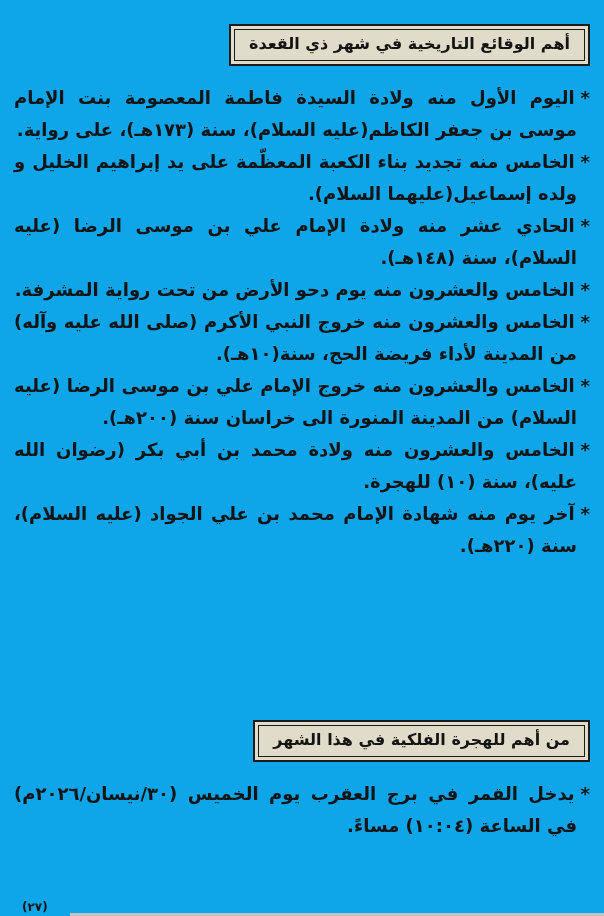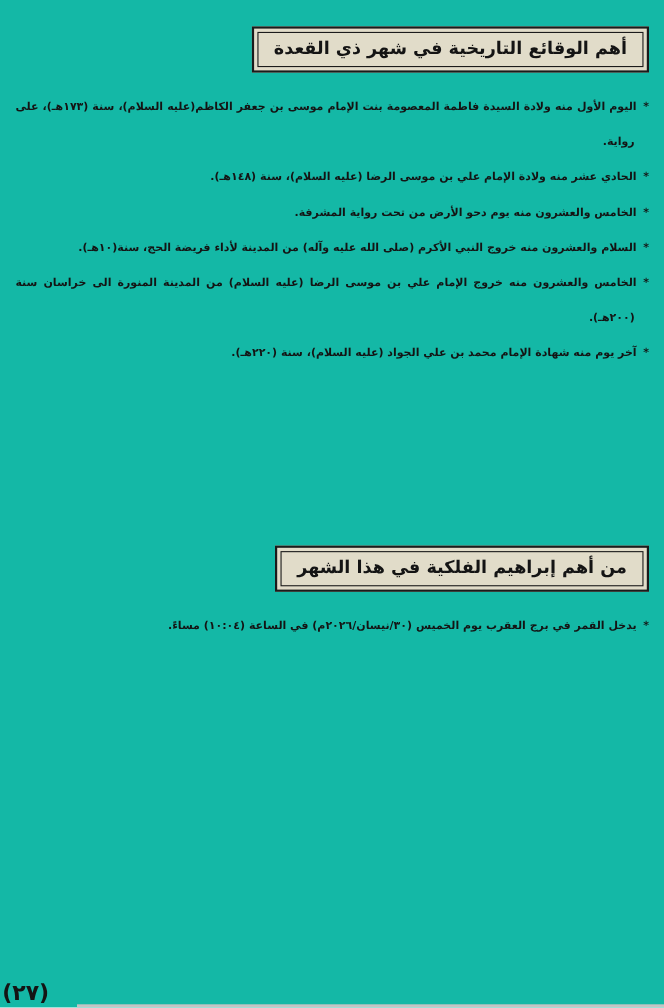--- a/index.html
+++ b/index.html
@@ -1,40 +1,40 @@
 <!DOCTYPE html>
 <html lang="ar" dir="rtl"><head>
 <meta charset="utf-8">
 <style>
   html,body{margin:0;padding:0;background:#fff;}
   .page{
     width:604px;height:916px;margin:0 auto;position:relative;
-    background:#14b8a6;direction:rtl;overflow:hidden;
+    background:#0ea5e9;direction:rtl;overflow:hidden;
     font-family:"DejaVu Sans",sans-serif;font-weight:bold;color:#141414;
   }
   .box-row{padding:24px 14px 0 14px;}
   .box-row.second{padding-top:158px;}
   .title-box{
     display:inline-block;background:#e1dcc9;
     border:2px solid #1b1b1b;padding:3px;
   }
   .title-inner{
     border:1px solid #1b1b1b;background:#e1dcc9;
     padding:4px 14px 7px 14px;font-size:16px;white-space:nowrap;
   }
   .content{padding:16px 14px 0 14px;}
   p.item{
-    margin:0;font-size:10px;line-height:32px;
+    margin:0;font-size:18px;line-height:32px;
     text-align:justify;text-align-last:right;
     padding-right:13px;text-indent:-13px;
   }
   .bullet{margin-left:6px;}
   .page-number{
-    position:absolute;left:2px;bottom:2px;
-    font-size:20px;direction:ltr;
+    position:absolute;left:22px;bottom:2px;
+    font-size:12px;direction:ltr;
   }
   .bottom-edge-line{
     position:absolute;left:70px;right:0;bottom:0;height:3px;
     background:#c4c4c4;
   }
 </style>
 </head>
 <body>
 
 <div class="page">
@@ -43,39 +43,45 @@
     <div class="title-box">
       <div class="title-inner">أهم الوقائع التاريخية في شهر ذي القعدة</div>
     </div>
   </div>
 
   <div class="content">
     <p class="item">
       <span class="bullet">*</span><span>اليوم الأول منه ولادة السيدة فاطمة المعصومة بنت الإمام موسى بن جعفر الكاظم(عليه السلام)، سنة (١٧٣هـ)، على رواية.</span>
     </p>
     <p class="item">
+      <span class="bullet">*</span><span>الخامس منه تجديد بناء الكعبة المعظّمة على يد إبراهيم الخليل و ولده إسماعيل(عليهما السلام).</span>
+    </p>
+    <p class="item">
       <span class="bullet">*</span><span>الحادي عشر منه ولادة الإمام علي بن موسى الرضا (عليه السلام)، سنة (١٤٨هـ).</span>
     </p>
     <p class="item">
       <span class="bullet">*</span><span>الخامس والعشرون منه يوم دحو الأرض من تحت رواية المشرفة.</span>
     </p>
     <p class="item">
-      <span class="bullet">*</span><span>السلام والعشرون منه خروج النبي الأكرم (صلى الله عليه وآله) من المدينة لأداء فريضة الحج، سنة(١٠هـ).</span>
+      <span class="bullet">*</span><span>الخامس والعشرون منه خروج النبي الأكرم (صلى الله عليه وآله) من المدينة لأداء فريضة الحج، سنة(١٠هـ).</span>
     </p>
     <p class="item">
       <span class="bullet">*</span><span>الخامس والعشرون منه خروج الإمام علي بن موسى الرضا (عليه السلام) من المدينة المنورة الى خراسان سنة (٢٠٠هـ).</span>
+    </p>
+    <p class="item">
+      <span class="bullet">*</span><span>الخامس والعشرون منه ولادة محمد بن أبي بكر (رضوان الله عليه)، سنة (١٠) للهجرة.</span>
     </p>
     <p class="item">
       <span class="bullet">*</span><span>آخر يوم منه شهادة الإمام محمد بن علي الجواد (عليه السلام)، سنة (٢٢٠هـ).</span>
     </p>
   </div>
 
   <div class="box-row second">
     <div class="title-box">
-      <div class="title-inner">من أهم إبراهيم الفلكية في هذا الشهر</div>
+      <div class="title-inner">من أهم للهجرة الفلكية في هذا الشهر</div>
     </div>
   </div>
 
   <div class="content">
     <p class="item">
       <span class="bullet">*</span><span>يدخل القمر في برج العقرب يوم الخميس (٣٠/نيسان/٢٠٢٦م) في الساعة (١٠:٠٤) مساءً.</span>
     </p>
 
   </div>
 

